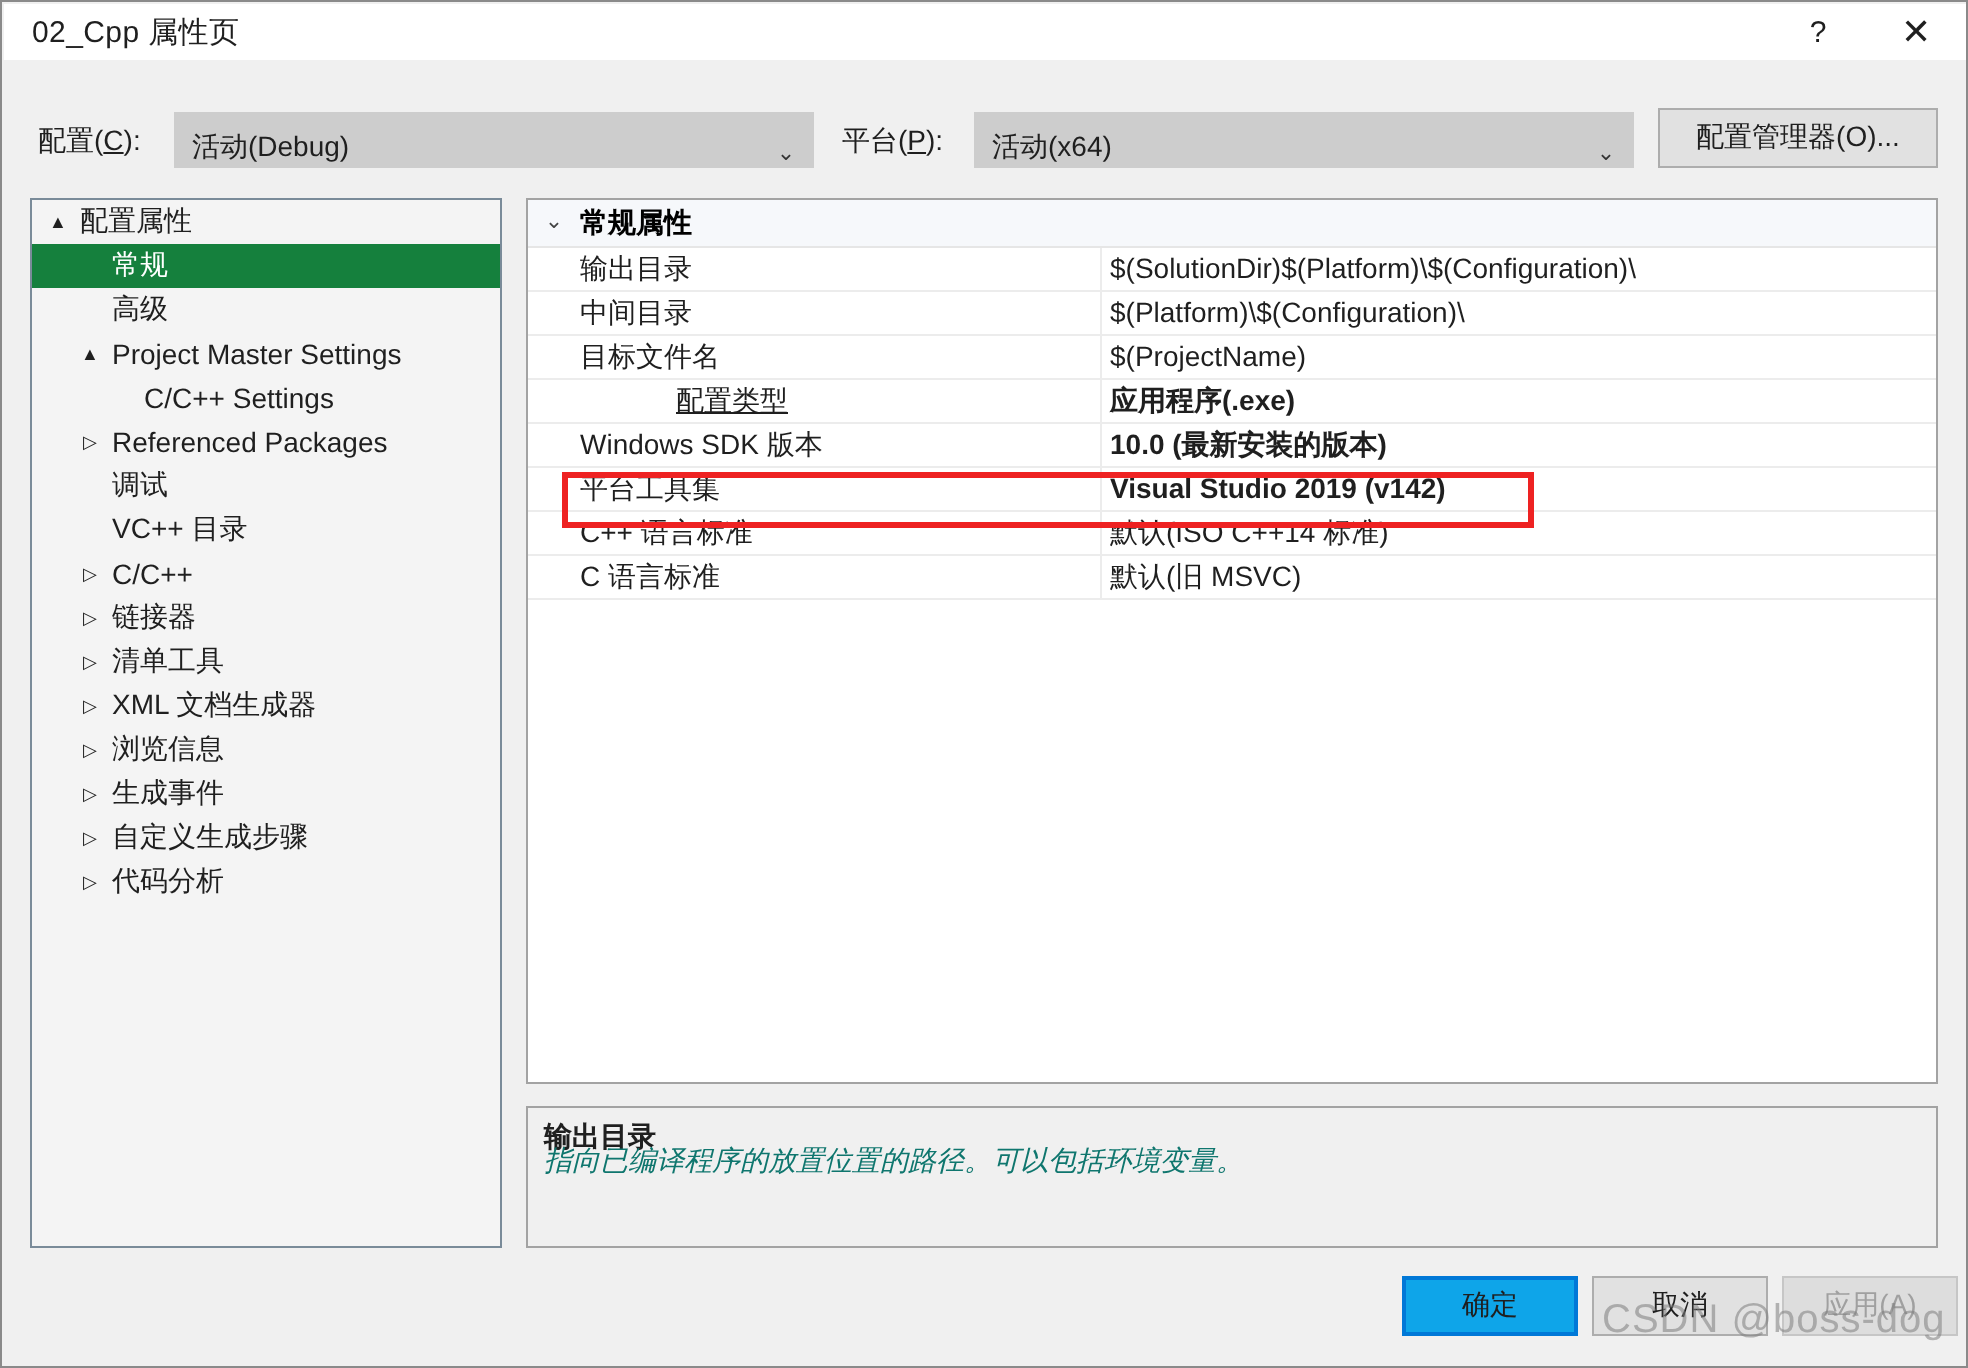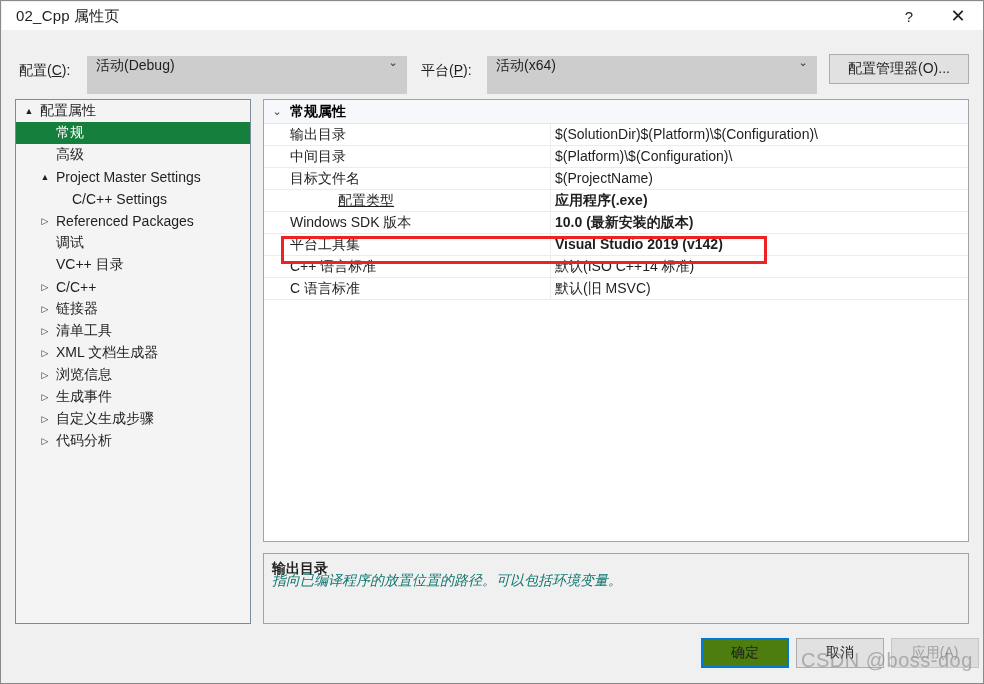--- a/index.html
+++ b/index.html
@@ -49,24 +49,24 @@
     width: 982px; height: 58px;
     background: #f0f0f0;
     display: flex; align-items: center;
   }
   .field-label {
     font-size: 14px; color: #1f1f1f;
     white-space: nowrap;
   }
   .field-label .acc { text-decoration: underline; }
   .combo {
-    height: 38px;
+    height: 28px;
     background: #cdcdcd;
     border: 1px solid #cdcdcd;
-    display: flex; align-items: flex-start;
+    display: flex; align-items: flex-end;
     position: relative;
     cursor: default;
     gap: 16px;
   }
   .combo-text {
     font-size: 14px; color: #1f1f1f;
     padding-left: 8px;
     flex: 1; overflow: hidden; white-space: nowrap;
   }
   .combo-arrow {
@@ -184,21 +184,21 @@
     position: absolute;
     width: 88px; height: 30px;
     background: #e1e1e1;
     border: 1px solid #adadad;
     font-size: 14px; color: #1f1f1f;
     display: flex; align-items: center; justify-content: center;
     cursor: default;
   }
   #ok-btn {
     left: 700px; top: 637px;
-    background: #4d7c0f;
+    background: #0ea5e9;
     border: 2px solid #0078d7;
   }
   #cancel-btn { left: 795px; top: 637px; }
   #apply-btn {
     left: 890px; top: 637px;
     color: #a0a0a0;
     background: #dddddd;
     border-color: #c6c6c6;
   }
 

